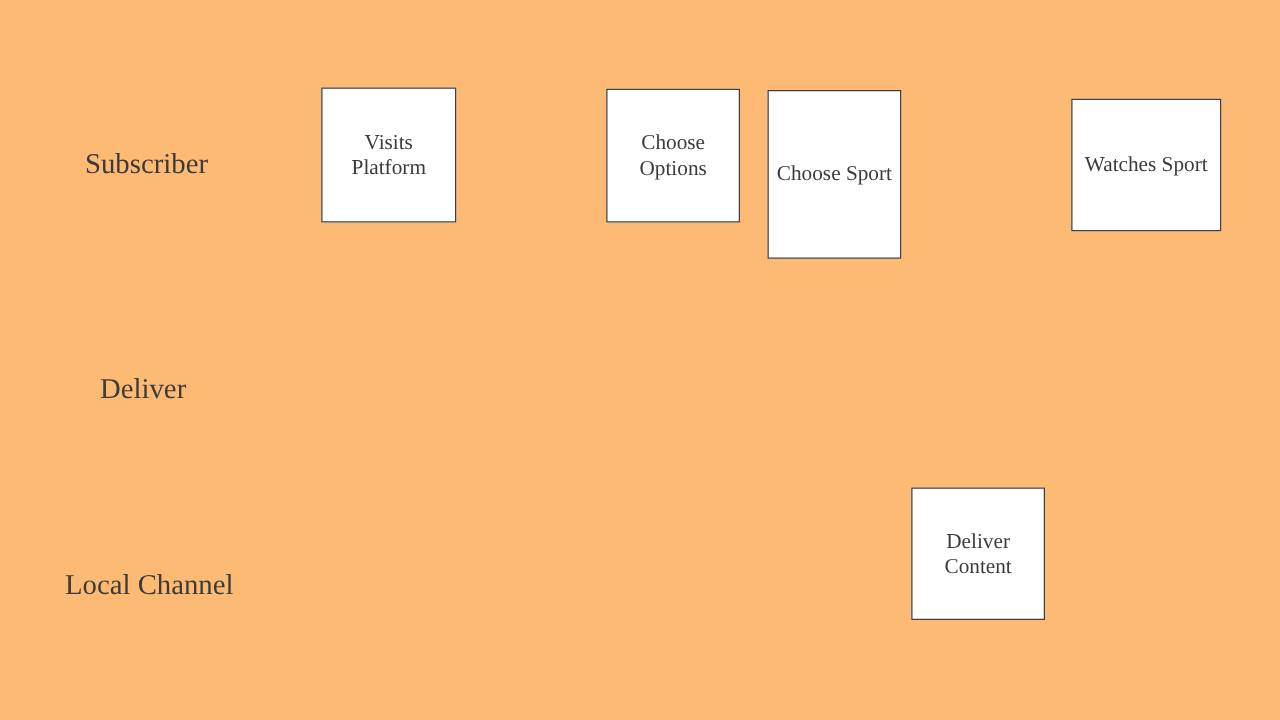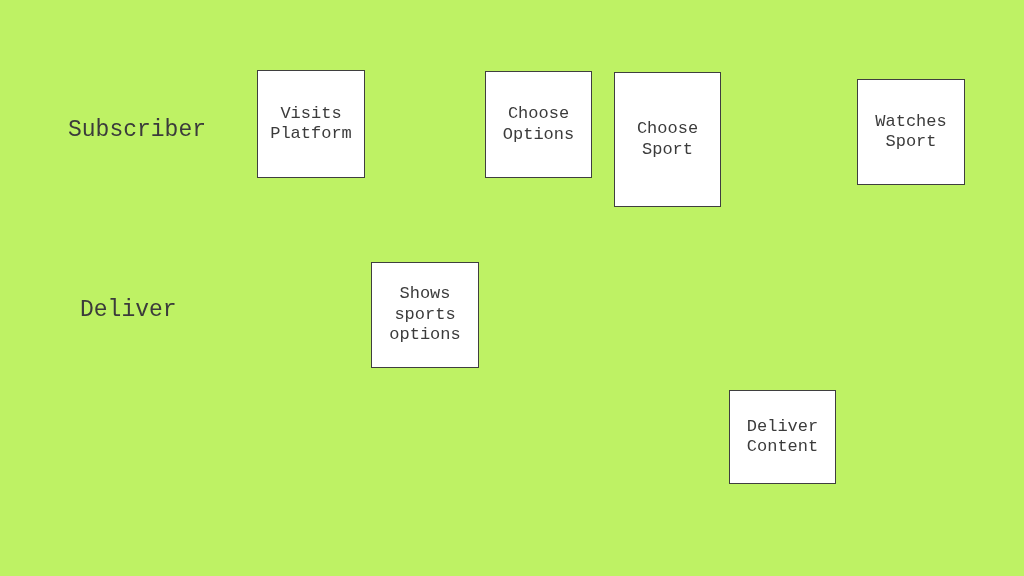--- a/index.html
+++ b/index.html
@@ -4,22 +4,22 @@
 <style>
   html, body {
     margin: 0;
     padding: 0;
     background: #ffffff;
   }
   .canvas {
     position: relative;
     width: 1024px;
     height: 576px;
-    background: #bef264;
-    font-family: Liberation Mono, monospace;
+    background: #fdba74;
+    font-family: Liberation Serif, serif;
     color: #3b3b3b;
     overflow: hidden;
   }
   .lane-label {
     position: absolute;
     transform: translateY(-50%);
     font-size: 23px;
     line-height: 1.2;
     color: #3b3b3b;
     white-space: nowrap;
@@ -39,51 +39,49 @@
     padding: 4px;
   }
   
   #lane-subscriber   { left: 68px;  top: 131px; }
   #lane-platform     { left: 80px;  top: 311px; }
   #lane-local-channel{ left: 52px;  top: 468px; }
 
   #box-visits-platform      { left: 257px; top: 70px;  width: 108px; height: 108px; }
   #box-browse-options       { left: 485px; top: 71px;  width: 107px; height: 107px; }
   #box-choose-sport         { left: 614px; top: 72px;  width: 107px; height: 135px; }
-  #box-watches-sport        { left: 857px; top: 79px;  width: 108px; height: 106px; }
+  #box-watches-sport        { left: 857px; top: 79px;  width: 120px; height: 106px; }
   #box-shows-sports-options { left: 371px; top: 262px; width: 108px; height: 106px; }
-  #box-deliver-content      { left: 729px; top: 390px; width: 107px; height: 94px; }
+  #box-deliver-content      { left: 729px; top: 390px; width: 107px; height: 106px; }
 </style>
 </head>
 <body>
 
 <div class="canvas">
 
   <div class="lane-label" id="lane-subscriber">Subscriber</div>
 
   <div class="lane-label" id="lane-platform">Deliver</div>
 
+  <div class="lane-label" id="lane-local-channel">Local Channel</div>
 
   <div class="process-box" id="box-visits-platform">
     <span>Visits Platform</span>
   </div>
 
   <div class="process-box" id="box-browse-options">
     <span>Choose Options</span>
   </div>
 
   <div class="process-box" id="box-choose-sport">
     <span>Choose Sport</span>
   </div>
 
   <div class="process-box" id="box-watches-sport">
     <span>Watches Sport</span>
   </div>
 
-  <div class="process-box" id="box-shows-sports-options">
-    <span>Shows sports options</span>
-  </div>
 
   <div class="process-box" id="box-deliver-content">
     <span>Deliver Content</span>
   </div>
 
 </div>
 
 </body></html>

